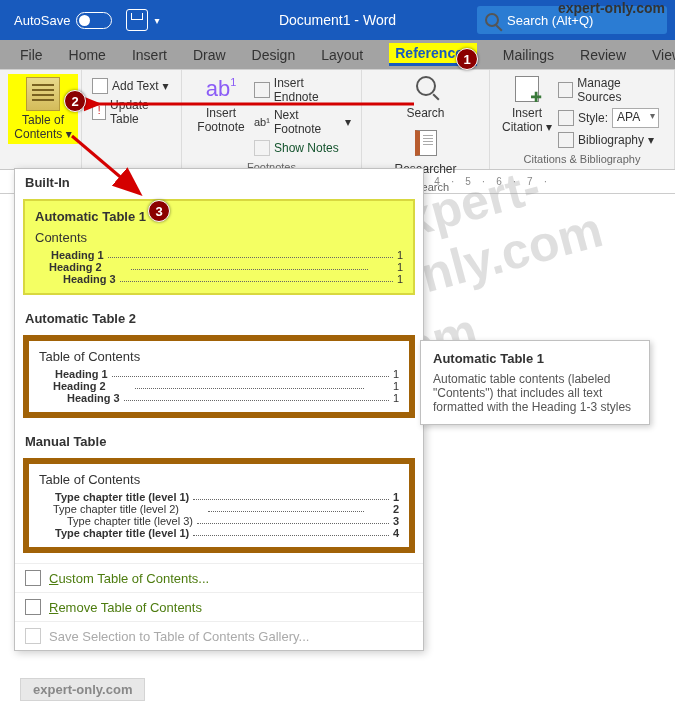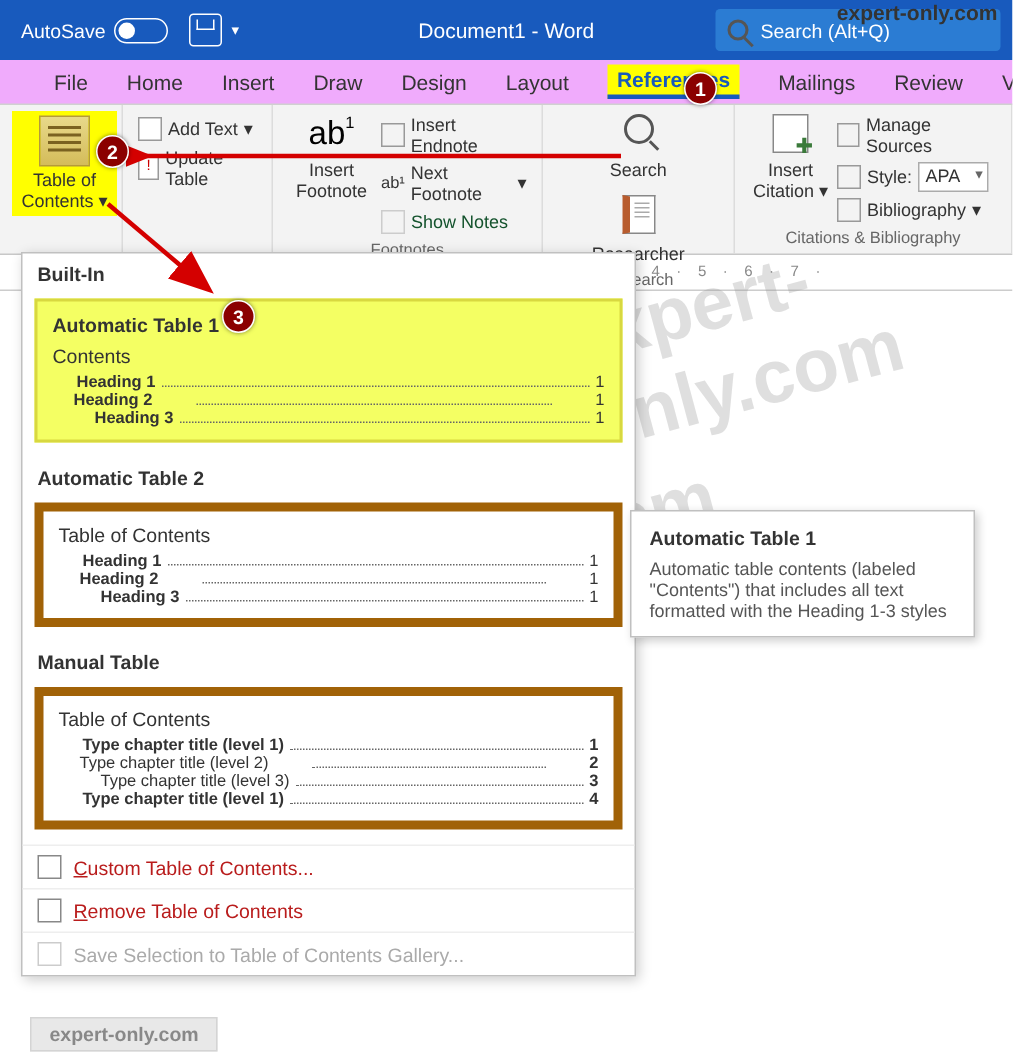--- a/index.html
+++ b/index.html
@@ -7,53 +7,53 @@
   .titlebar { height:40px; background:#185abd; display:flex; align-items:center; color:#fff; font-size:13px; }
   .autosave { margin-left:14px; display:flex; align-items:center; gap:6px; }
   .tog { width:36px; height:17px; border:1px solid #fff; border-radius:9px; position:relative; }
   .tog::after { content:""; position:absolute; left:2px; top:2px; width:11px; height:11px; background:#fff; border-radius:50%; }
   .savei { width:22px; height:22px; border:1px solid #fff; border-radius:3px; margin-left:14px; position:relative; }
   .savei::after { content:""; position:absolute; width:10px; height:6px; border:1px solid #fff; border-top:none; left:4px; top:3px; }
   .chev { margin-left:6px; font-size:10px; }
   .doct { position:absolute; left:50%; transform:translateX(-50%); font-size:14px; }
   .searchwrap { margin-left:auto; margin-right:8px; width:190px; height:28px; background:#2b7cd3; border-radius:3px; display:flex; align-items:center; color:#fff; padding:0 8px; }
   .searchwrap .mag { margin-right:8px; }
-  .tabs { height:30px; display:flex; align-items:center; gap:26px; padding:0 36px; font-size:14px; color:#333; border-bottom:1px solid #d0d0d0; background:#f0abfc; }
+  .tabs { height:30px; display:flex; align-items:center; gap:26px; padding:0 20px; font-size:14px; color:#333; border-bottom:1px solid #d0d0d0; background:#a3a3a3; }
   .tab { cursor:pointer; }
   .tab.act { background:#ffff00; padding:2px 6px; border-bottom:3px solid #185abd; color:#185abd; font-weight:600; }
   .ribbon { height:100px; background:#f3f3f3; border-bottom:1px solid #c8c8c8; display:flex; }
   .grp { border-right:1px solid #dcdcdc; padding:4px 8px; display:flex; flex-direction:column; justify-content:space-between; }
   .glab { text-align:center; font-size:11px; color:#666; padding-top:3px; }
   .tocbtn { background:#ffff00; width:70px; padding:3px; display:flex; flex-direction:column; align-items:center; font-size:12px; color:#333; }
   .tocicon { width:34px; height:34px; background:linear-gradient(#e8d98a,#d4bc5a); border:1px solid #b59a3a; margin-bottom:2px; position:relative; }
   .tocicon::before { content:""; position:absolute; left:5px; right:5px; top:6px; height:2px; background:#7a6220; box-shadow:0 5px 0 #7a6220,0 10px 0 #7a6220,0 15px 0 #7a6220; }
   .smbtn { display:flex; align-items:center; font-size:12px; color:#333; padding:2px; gap:4px; }
   .ic16 { width:16px; height:16px; display:inline-block; }
   .bigbtn { display:flex; flex-direction:column; align-items:center; font-size:12px; color:#333; padding:2px; }
-  .ab { font-size:22px; color:#000000; }
+  .ab { font-size:22px; color:#8b5cf6; }
   .ab sup { font-size:11px; vertical-align:top; }
   .mag { width:20px; height:20px; border:2px solid #555; border-radius:50%; position:relative; }
   .mag::after { content:""; position:absolute; width:8px; height:2px; background:#555; bottom:-4px; right:-6px; transform:rotate(45deg); }
   .bookic { width:22px; height:26px; background:#fff; border:1px solid #888; border-left:5px solid #b85c2e; position:relative; }
   .bookic::after { content:""; position:absolute; left:3px; right:3px; top:4px; height:1px; background:#aaa; box-shadow:0 3px 0 #aaa,0 6px 0 #aaa,0 9px 0 #aaa; }
   .sel { height:20px; border:1px solid #ababab; background:#fff; font-size:12px; padding:1px 18px 1px 4px; position:relative; }
   .sel::after { content:"▾"; position:absolute; right:3px; top:1px; font-size:10px; color:#666; }
   .ruler { height:24px; background:#fff; border-bottom:1px solid #ccc; font-size:10px; color:#888; padding-left:420px; letter-spacing:1px; display:flex; align-items:center; }
   .ruler span { margin:0 10px; }
   
   .gallery { position:absolute; left:14px; top:168px; width:410px; background:#fff; border:1px solid #c0c0c0; box-shadow:2px 2px 8px rgba(0,0,0,0.2); z-index:10; }
   .ghead { font-size:13px; font-weight:600; color:#333; padding:6px 10px; }
   .gitem { border:6px solid #a16207; margin:3px 8px 10px; padding:8px 10px; font-size:12px; }
   .gitem.hl { background:#f4ff63; border:2px solid #d8d840; }
   .gtitle { font-size:13px; font-weight:600; margin-bottom:6px; color:#333; }
   .gsub { font-size:13px; color:#333; margin-bottom:4px; }
   .tocrow { display:flex; font-size:11px; color:#333; }
   .tocrow.i1 { padding-left:16px; } .tocrow.i2 { padding-left:14px;gap:25px; } .tocrow.i3 { padding-left:28px; }
   .dots { flex:1; border-bottom:1px dotted #666; margin:0 4px 3px; }
-  .mitem { display:flex; align-items:center; gap:8px; padding:6px 10px; font-size:13px; color:#b91c1c; border-top:1px solid #eee; }
+  .mitem { display:flex; align-items:center; gap:8px; padding:6px 10px; font-size:13px; color:#4d7c0f; border-top:1px solid #eee; }
   .mitem.dis { color:#aaa; }
   .mitem .ic16 { border:1px solid #888; background:#fff; }
   .mitem u { text-decoration:underline; }
   .tooltip { position:absolute; left:420px; top:340px; width:230px; background:#fff; border:1px solid #c0c0c0; box-shadow:2px 2px 6px rgba(0,0,0,0.2); padding:10px 12px; font-size:12px; color:#555; z-index:11; }
   .tooltip .tt { font-weight:600; color:#333; margin-bottom:6px; font-size:13px; }
   
   .co { position:absolute; width:22px; height:22px; border-radius:50%; background:#8b0000; color:#fff; font-weight:bold; font-size:13px; display:flex; align-items:center; justify-content:center; border:1px solid #fff; box-shadow:0 0 3px rgba(0,0,0,0.5); z-index:30; }
   .c1 { left:456px; top:48px; } .c2 { left:64px; top:90px; } .c3 { left:148px; top:200px; }
   .arrow { position:absolute; z-index:29; }
   .wm1,.wm2 { position:absolute; font-size:50px; font-weight:bold; color:rgba(150,150,150,0.3); transform:rotate(-15deg); pointer-events:none; z-index:5; }

